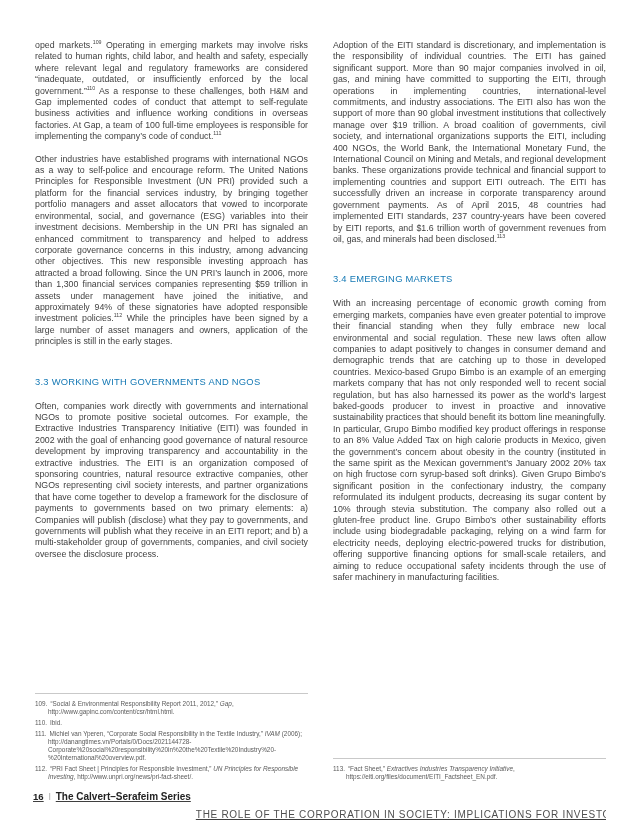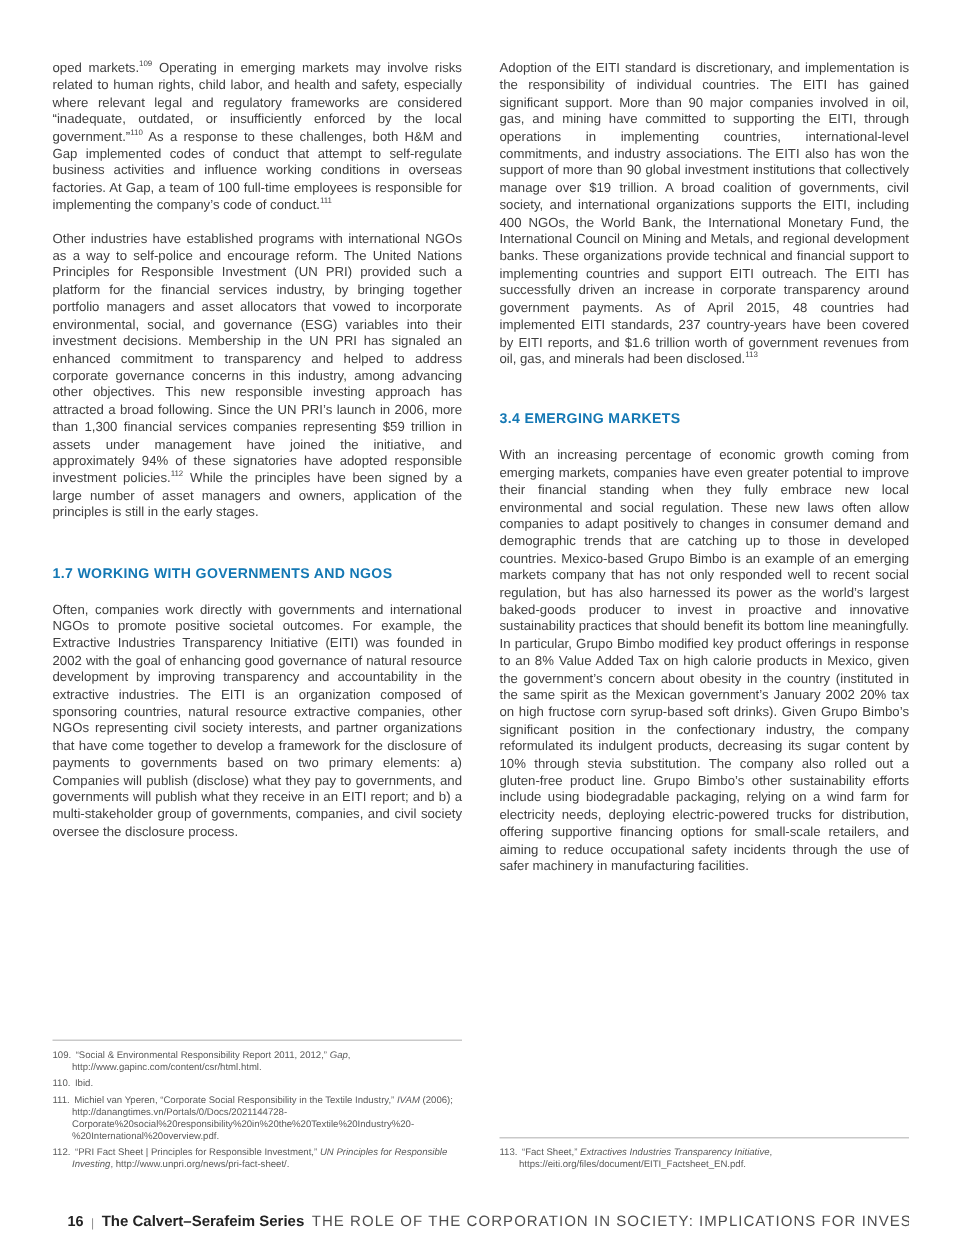--- a/index.html
+++ b/index.html
@@ -21,63 +21,64 @@
     font-size: 8.8px;
     line-height: 11.4px;
     text-align: justify;
     color: #3f3f3f;
     hyphens: auto;
   }
   .body sup { font-size: 0.6em; line-height: 0; vertical-align: super; }
   .heading {
     margin: 17px 0 14px 0;
     font-size: 9.4px;
-    font-weight: bold;
+    font-weight: normal;
     letter-spacing: 0.25px;
     color: var(--accent, #1478b4);
   }
   .footnotes { margin-top: auto; padding-bottom: 4px; }
   .fn-rule { border-top: 1px solid #c9c9c9; height: 0; margin-bottom: 6px; }
   .footnote {
     font-size: 6.4px;
     line-height: 8.2px;
     color: #5a5a5a;
     padding-left: 13px;
     text-indent: -13px;
     margin-bottom: 2.5px;
     overflow-wrap: anywhere;
     word-wrap: break-word;
   }
   .fn-num { margin-right: 3px; }
   .footnote i, .fn-text i { font-style: italic; }
   .footer {
     position: absolute;
-    left: 45px;
+    left: 33px;
     right: 34px;
     bottom: 8px;
     display: flex;
-    align-items: flex-end;
+    align-items: flex-start;
     white-space: nowrap;
     overflow: hidden;
+    text-decoration: underline;
   }
   .pg { font-size: 9.6px; font-weight: bold; color: #232323; }
   .sep { margin: 0 5px; color: #8f8f8f; font-size: 8px; }
   .series { font-weight: bold; font-size: 10px; color: #232323; margin-right: 5px; }
   .ftitle { font-size: 10px; letter-spacing: 0.7px; color: #4f4f4f; margin-top: 18px; }
 </style>
 </head>
 <body>
 
 <div class="page">
   <div class="columns">
 
     <div class="column">
       <p class="body">oped markets.<sup>109</sup> Operating in emerging markets may involve risks related to human rights, child labor, and health and safety, especially where relevant legal and regulatory frameworks are considered “inadequate, outdated, or insufficiently enforced by the local government.”<sup>110</sup> As a response to these challenges, both H&amp;M and Gap implemented codes of conduct that attempt to self-regulate business activities and influence working conditions in overseas factories. At Gap, a team of 100 full-time employees is responsible for implementing the company’s code of conduct.<sup>111</sup></p>
       <p class="body">Other industries have established programs with international NGOs as a way to self-police and encourage reform. The United Nations Principles for Responsible Investment (UN PRI) provided such a platform for the financial services industry, by bringing together portfolio managers and asset allocators that vowed to incorporate environmental, social, and governance (ESG) variables into their investment decisions. Membership in the UN PRI has signaled an enhanced commitment to transparency and helped to address corporate governance concerns in this industry, among advancing other objectives. This new responsible investing approach has attracted a broad following. Since the UN PRI’s launch in 2006, more than 1,300 financial services companies representing $59 trillion in assets under management have joined the initiative, and approximately 94% of these signatories have adopted responsible investment policies.<sup>112</sup> While the principles have been signed by a large number of asset managers and owners, application of the principles is still in the early stages.</p>
-      <h2 class="heading">1.7 WORKING WITH GOVERNMENTS AND NGOS</h2>
+      <h2 class="heading">3.3 WORKING WITH GOVERNMENTS AND NGOS</h2>
       <p class="body">Often, companies work directly with governments and international NGOs to promote positive societal outcomes. For example, the Extractive Industries Transparency Initiative (EITI) was founded in 2002 with the goal of enhancing good governance of natural resource development by improving transparency and accountability in the extractive industries. The EITI is an organization composed of sponsoring countries, natural resource extractive companies, other NGOs representing civil society interests, and partner organizations that have come together to develop a framework for the disclosure of payments to governments based on two primary elements: a) Companies will publish (disclose) what they pay to governments, and governments will publish what they receive in an EITI report; and b) a multi-stakeholder group of governments, companies, and civil society oversee the disclosure process.</p>
 
       <div class="footnotes">
         <div class="fn-rule"></div>
         <div class="footnote"><span class="fn-num">109.</span><span class="fn-text">“Social &amp; Environmental Responsibility Report 2011, 2012,” <i>Gap</i>, http://www.gapinc.com/content/csr/html.html.</span></div>
         <div class="footnote"><span class="fn-num">110.</span><span class="fn-text">Ibid.</span></div>
         <div class="footnote"><span class="fn-num">111.</span><span class="fn-text">Michiel van Yperen, “Corporate Social Responsibility in the Textile Industry,” <i>IVAM</i> (2006); http://danangtimes.vn/Portals/0/Docs/2021144728-Corporate%20social%20responsibility%20in%20the%20Textile%20Industry%20-%20International%20overview.pdf.</span></div>
         <div class="footnote"><span class="fn-num">112.</span><span class="fn-text">“PRI Fact Sheet | Principles for Responsible Investment,” <i>UN Principles for Responsible Investing</i>, http://www.unpri.org/news/pri-fact-sheet/.</span></div>
       </div>
     </div>

